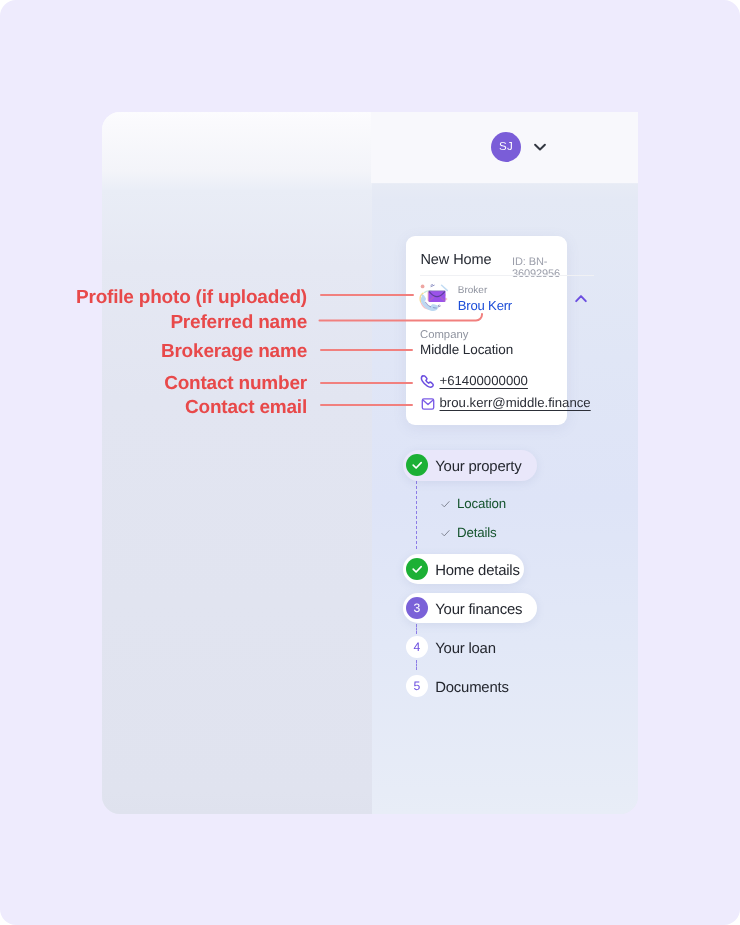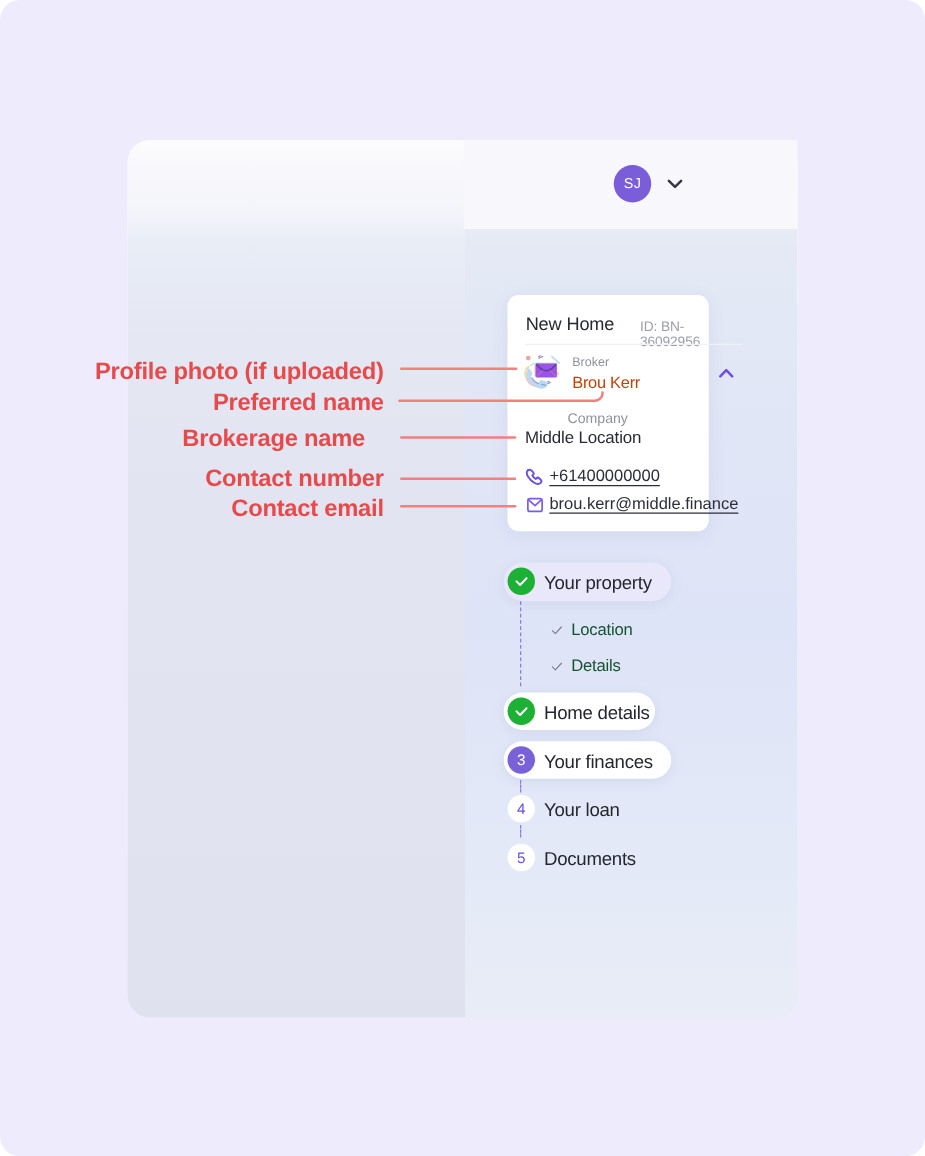--- a/index.html
+++ b/index.html
@@ -40,24 +40,24 @@
          box-shadow:0 3px 14px rgba(100,110,160,.10);}
 
   .bcard-title{position:absolute;left:14.5px;top:15.5px;font-size:14.5px;color:#262a33;
                letter-spacing:-.1px;}
   .bcard-id{position:absolute;left:106px;top:19.5px;font-size:11px;color:#9b9eaa;
             letter-spacing:-.1px;}
   .bcard-div{position:absolute;left:13.5px;top:38.5px;width:174px;height:1px;background:#f0f1f4;}
 
   .bk-illus{position:absolute;left:10px;top:46px;width:32px;height:32px;}
   .bk-lbl{position:absolute;left:51.8px;top:48.5px;font-size:10px;color:#8f939f;}
-  .bk-val{position:absolute;left:51.8px;top:62px;font-size:13.1px;color:#c2410c;letter-spacing:-.2px;}
+  .bk-val{position:absolute;left:51.8px;top:62px;font-size:13.1px;color:#1d4ed8;letter-spacing:-.2px;}
   .bk-chev{position:absolute;left:166.5px;top:55px;width:16px;height:16px;}
 
-  .co-lbl{position:absolute;left:14px;top:93px;font-size:11.3px;color:#8f939f;margin-left:34px;}
+  .co-lbl{position:absolute;left:14px;top:93px;font-size:11.3px;color:#8f939f;}
   .co-val{position:absolute;left:14px;top:106px;font-size:13.5px;color:#262a33;letter-spacing:-.1px;}
 
   .ctc{position:absolute;left:13px;font-size:13.2px;color:#2c2f38;
        text-decoration:underline;text-underline-offset:2.5px;
        text-decoration-thickness:1px;text-decoration-color:#2c2f38;}
   .ctc-ico{position:absolute;left:15px;width:14px;height:14px;}
 
   
   .stepper{position:absolute;left:403px;top:449px;width:150px;height:255px;}
   .dash{position:absolute;left:12.9px;width:0;border-left:1.6px dashed #8c7ce6;}
@@ -198,21 +198,21 @@
   </div>
 
   <div class="ann" style="right:433px;top:287px">Profile photo (if uploaded)</div>
   <div class="annline" style="left:320px;top:294px;width:94px"></div>
 
   <div class="ann" style="right:433px;top:312px">Preferred name</div>
   <svg style="position:absolute;left:318px;top:308px;width:170px;height:20px" viewBox="0 0 170 20" fill="none">
     <path d="M1.5 12.5 H158 a6 6 0 0 0 6 -6 V6" stroke="#f1807e" stroke-width="2" stroke-linecap="round"></path>
   </svg>
 
-  <div class="ann" style="right:448px;top:341px">Brokerage name</div>
+  <div class="ann" style="right:433px;top:341px">Brokerage name</div>
   <div class="annline" style="left:320px;top:348.5px;width:93px"></div>
 
   <div class="ann" style="right:433px;top:373px">Contact number</div>
   <div class="annline" style="left:320px;top:382px;width:93px"></div>
 
   <div class="ann" style="right:433px;top:397px">Contact email</div>
   <div class="annline" style="left:320px;top:404px;width:93px"></div>
 
 </div>
 

